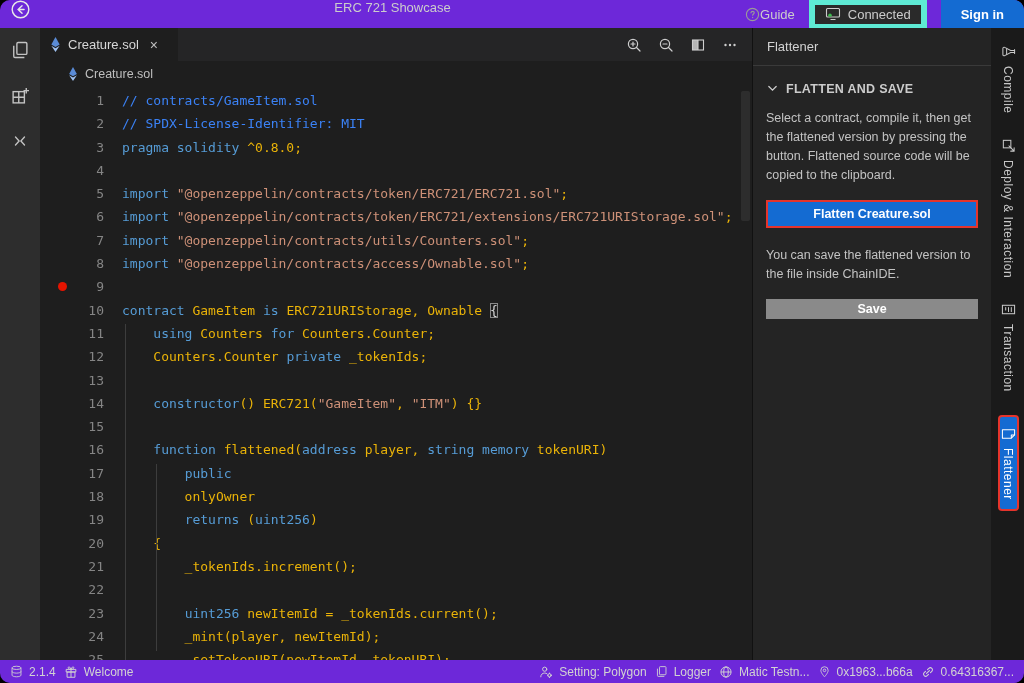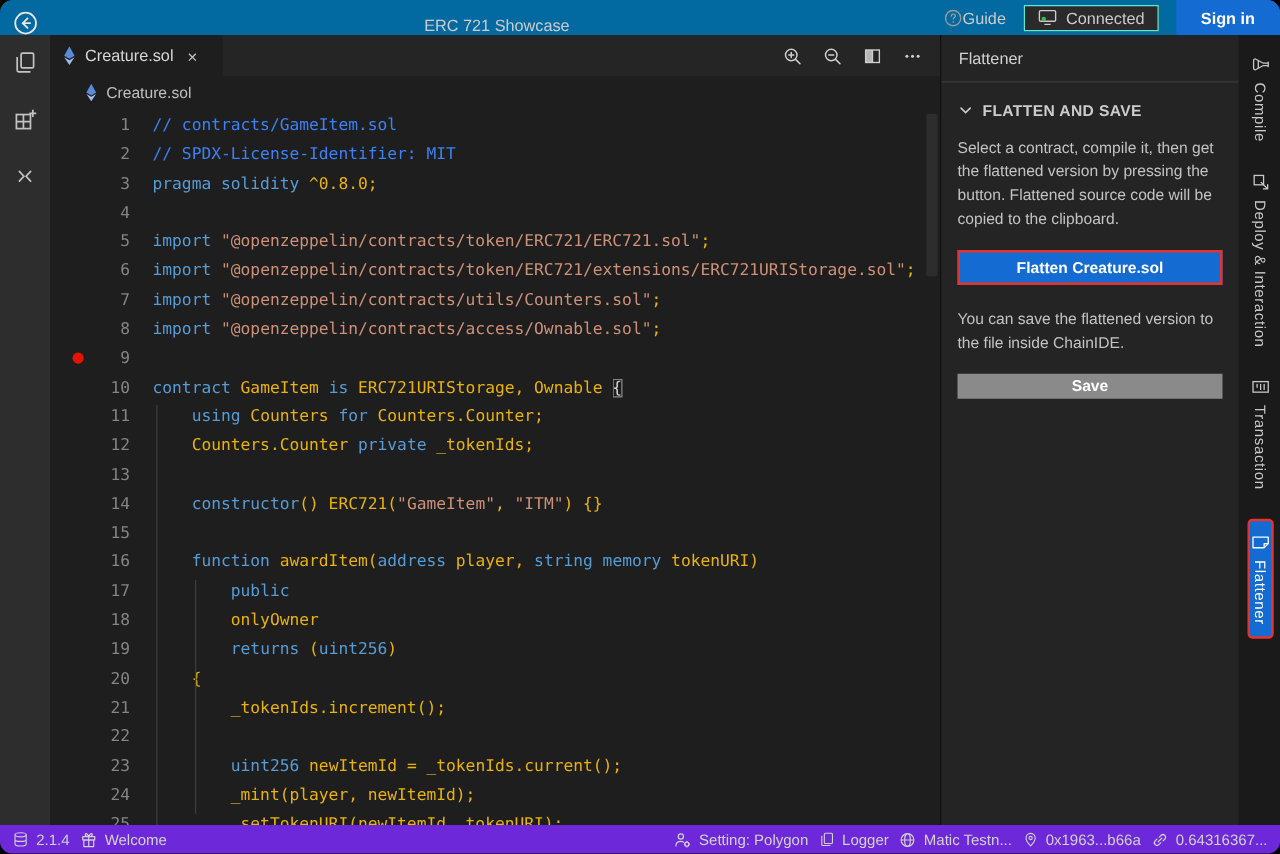--- a/index.html
+++ b/index.html
@@ -1,25 +1,25 @@
 <!DOCTYPE html>
 <html style="--accent: #146bd2; --red: #e5342c;"><head>
 <meta charset="utf-8">
 <style>
   html,body{margin:0;padding:0;background:#000;}
   .window{width:1024px;height:683px;background:#1e1e1e;border-radius:10px;overflow:hidden;
     display:flex;flex-direction:column;font-family:"Liberation Sans",sans-serif;position:relative;}
   
-  .titlebar{height:28px;background:#0369a1;display:flex;align-items:flex-end;flex:none;}
+  .titlebar{height:28px;background:#6d28d9;display:flex;align-items:flex-start;flex:none;}
   .back-btn{width:40px;display:flex;justify-content:center;align-items:center;color:#e8e8e8;cursor:pointer;}
   .tb-title{flex:1;text-align:center;color:#cccccc;font-size:13px;}
   .tb-right{display:flex;align-items:center;gap:14px;height:100%;}
   .guide-btn{display:flex;align-items:center;gap:0;color:#cccccc;font-size:13px;cursor:pointer;}
   .connected-btn{display:flex;align-items:center;gap:7px;color:#cccccc;font-size:13px;
-    background:#2a2a2a;border:1px solid #5eead4;padding:2px 10px;cursor:pointer;}
+    background:#2a2a2a;border:6px solid #5eead4;padding:2px 10px;cursor:pointer;}
   .signin-btn{background:var(--accent);color:#fff;font-size:13px;font-weight:bold;border:none;
     height:28px;padding:0 20px;cursor:pointer;font-family:inherit;}
   
   .main{flex:1;display:flex;min-height:0;}
   .activitybar{width:40px;background:#2d2d2d;flex:none;display:flex;flex-direction:column;
     align-items:center;padding-top:12px;gap:26px;color:#d4d4d4;}
   .act-icon{cursor:pointer;opacity:.9;}
   
   .editor-col{width:712px;flex:none;display:flex;flex-direction:column;min-height:0;background:#1e1e1e;}
   .tabbar{height:33px;background:#252526;display:flex;align-items:stretch;flex:none;}
@@ -242,21 +242,21 @@
           <div class="line">
             <div class="gutter">14</div>
             <div class="ltext"><span class="tk-txt">    </span><span class="tk-kw">constructor</span><span class="tk-txt">() ERC721(</span><span class="tk-str">"GameItem"</span><span class="tk-txt">, </span><span class="tk-str">"ITM"</span><span class="tk-txt">) {}</span></div>
           </div>
           <div class="line">
             <div class="gutter">15</div>
             <div class="ltext"></div>
           </div>
           <div class="line">
             <div class="gutter">16</div>
-            <div class="ltext"><span class="tk-txt">    </span><span class="tk-kw">function</span><span class="tk-txt"> awardItem(</span><span class="tk-kw">address</span><span class="tk-txt"> player, </span><span class="tk-kw">string</span><span class="tk-txt"> </span><span class="tk-kw">memory</span><span class="tk-txt"> tokenURI)</span></div>
+            <div class="ltext"><span class="tk-txt">    </span><span class="tk-kw">function</span><span class="tk-txt"> flattened(</span><span class="tk-kw">address</span><span class="tk-txt"> player, </span><span class="tk-kw">string</span><span class="tk-txt"> </span><span class="tk-kw">memory</span><span class="tk-txt"> tokenURI)</span></div>
           </div>
           <div class="line">
             <div class="gutter">17</div>
             <div class="ltext"><span class="tk-txt">        </span><span class="tk-kw">public</span></div>
           </div>
           <div class="line">
             <div class="gutter">18</div>
             <div class="ltext"><span class="tk-txt">        onlyOwner</span></div>
           </div>
           <div class="line">

